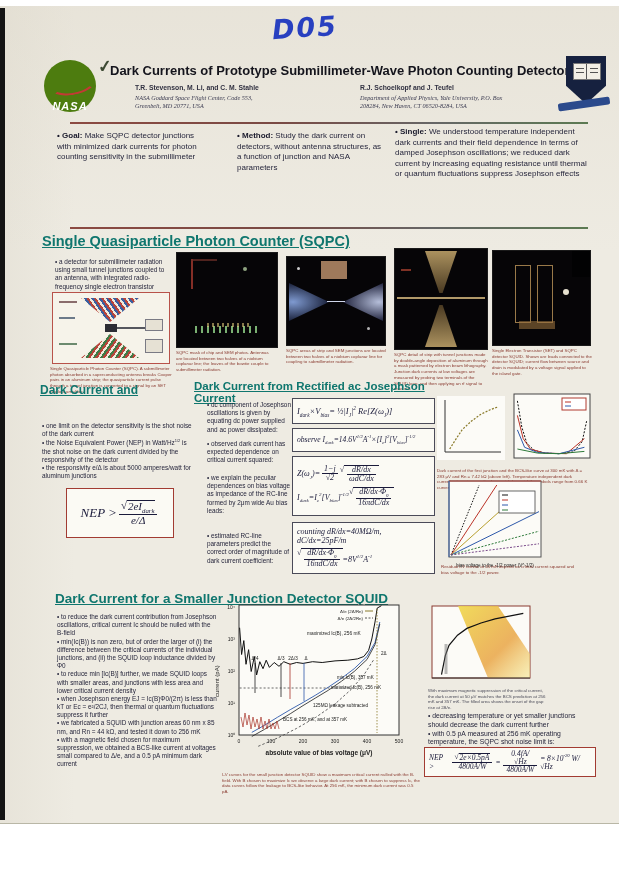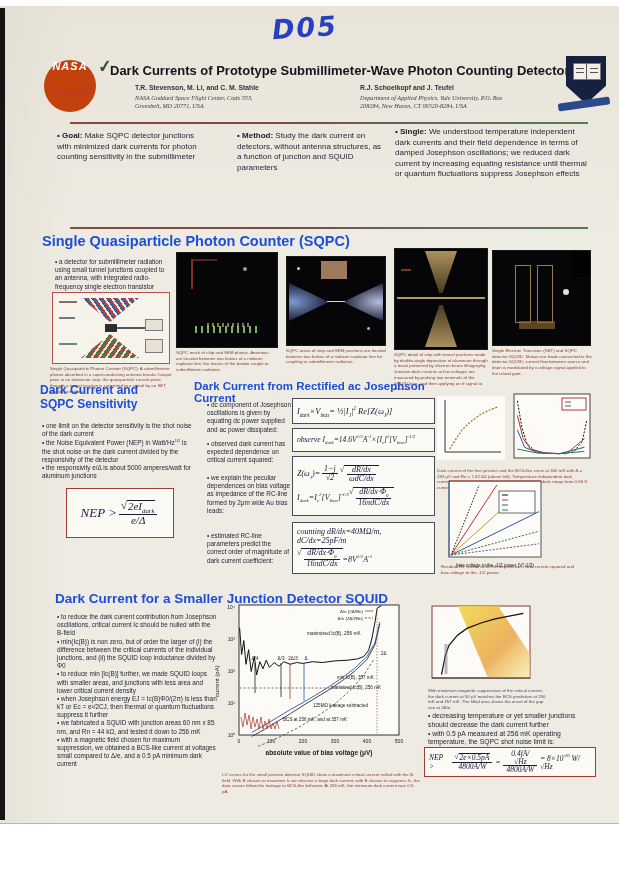--- a/index.html
+++ b/index.html
@@ -18,35 +18,35 @@
 
   .h-title{font-size:13px;font-weight:bold;color:#14141c;}
   .auth{font-size:6.8px;font-weight:bold;color:#303040;}
   .affil{font-family:"Liberation Serif",serif;font-style:italic;font-size:6.2px;
          color:#3a3a50;line-height:1.25;}
 
   .rule{height:2px;background:linear-gradient(90deg,#8c4a42,#7a4a44 40%,#666 70%,#5c7a52);}
   .txt{font-size:8px;line-height:1.32;color:#26263c;}
   .txt b{color:#1a1a2c;}
   .small{font-size:6.4px;line-height:1.28;color:#26263c;}
-  .h2{font-weight:bold;color:#1d4ed8;}
+  .h2{font-weight:bold;color:#0f766e;text-decoration:underline;}
   .cap{font-size:4.4px;line-height:1.3;color:#8a3a30;}
 
   .eq{font-family:"Liberation Serif","DejaVu Serif",serif;font-style:italic;color:#1a1a3a;}
   .eqbox{background:#fbfaf4;border:1px solid #4a4a58;display:flex;align-items:center;
          justify-content:flex-start;padding:2px 4px;box-sizing:border-box;}
   .redbox{border:1.5px solid #a23b32;}
   sub,sup{font-size:.62em;}
   .fr{display:inline-flex;flex-direction:column;text-align:center;vertical-align:middle;line-height:1.05;margin:0 2px;}
   .fr .n{border-bottom:1px solid currentColor;padding:0 2px;}
   .fr .d{padding:0 2px;}
   .sq{display:inline-flex;align-items:flex-start;}
   .sq .rad{border-top:1px solid currentColor;padding:0 1px;}
 
-  .nasa{border-radius:50%;background:#c2410c;display:flex;align-items:flex-start;justify-content:center;position:absolute;}
+  .nasa{border-radius:50%;background:#4d7c0f;display:flex;align-items:flex-end;justify-content:center;position:absolute;}
   .nasa .word{color:#fff;font-weight:bold;font-style:italic;font-size:11px;letter-spacing:1px;}
   .swoosh{position:absolute;border:solid transparent;border-bottom:2px solid #c23a34;
           border-radius:50%;width:44px;height:22px;left:3px;top:8px;transform:rotate(-10deg);}
   .shield{position:absolute;background:#16213f;clip-path:polygon(0 0,100% 0,100% 62%,50% 100%,0 62%);}
   .book{position:absolute;background:#f2efe6;border:1px solid #777;}
   .bookline{position:absolute;background:#555;}
   .banner{position:absolute;background:#2b4a8c;transform:rotate(-8deg);border-radius:2px;}
 
   .micro{position:absolute;background:#060507;overflow:hidden;border:1px solid #1a1a1a;}
   .schem{position:absolute;background:#f6f3ea;border:1px solid #b8524a;overflow:hidden;}
@@ -91,21 +91,21 @@
   </div>
   <div class="banner" style="left:558px;top:100px;width:52px;height:8px;"></div>
 
   <div class="abs rule" style="left:70px;top:122px;width:518px;"></div>
   <div class="abs txt" style="left:57px;top:131px;width:142px;">
     <b>• Goal:</b>
     <span>Make SQPC detector junctions with minimized dark currents for photon counting sensitivity in the submillimeter</span>
   </div>
   <div class="abs txt" style="left:237px;top:131px;width:148px;">
     <b>• Method:</b>
-    <span>Study the dark current on detectors, without antenna structures, as a function of junction and SQUID parameters</span>
+    <span>Study the dark current on detectors, without antenna structures, as a function of junction and NASA parameters</span>
   </div>
   <div class="abs txt" style="left:395px;top:127px;width:192px;">
     <b>• Single:</b>
     <span>We understood temperature independent dark currents and their field dependence in terms of damped Josephson oscillations; we reduced dark current by increasing equating resistance until thermal or quantum fluctuations suppress Josephson effects</span>
   </div>
   <div class="abs rule" style="left:70px;top:227px;width:518px;"></div>
 
   <div class="abs h2" style="left:42px;top:233px;font-size:14.5px;">Single Quasiparticle Photon Counter (SQPC)</div>
   <div class="abs small" style="left:55px;top:258px;width:118px;">• a detector for submillimeter radiation using small tunnel junctions coupled to an antenna, with integrated radio-frequency single electron transistor readout amplifiers</div>
 
@@ -153,21 +153,20 @@
     <div class="abs" style="left:22px;top:14px;width:14px;height:56px;border:1px solid rgba(190,150,90,.8);"></div>
     <div class="abs" style="left:44px;top:14px;width:14px;height:56px;border:1px solid rgba(190,150,90,.8);"></div>
     <div class="abs" style="left:26px;top:70px;width:36px;height:8px;background:rgba(150,110,60,.6);"></div>
     <div class="abs" style="left:70px;top:38px;width:6px;height:6px;border-radius:50%;background:rgba(255,250,230,.9);"></div>
     <div class="abs" style="right:0;top:0;width:18px;height:26px;background:#020203;"></div>
   </div>
   <div class="abs cap" style="left:492px;top:348px;width:100px;">Single Electron Transistor (SET) and SQPC detector SQUID. Shown are leads connected to the detector SQUID; current flow between source and drain is modulated by a voltage signal applied to the island gate.</div>
 
   <div class="abs h2" style="left:40px;top:384px;font-size:12px;line-height:1.15;width:170px;">
     <div>Dark Current and</div>
-    <div>SQPC Sensitivity</div>
   </div>
   <div class="abs small" style="left:42px;top:422px;width:152px;">
     <div>• one limit on the detector sensitivity is the shot noise of the dark current</div>
     <div>• the Noise Equivalent Power (NEP) in Watt/Hz<sup>1/2</sup> is the shot noise on the dark current divided by the responsivity of the detector</div>
     <div>• the responsivity e/Δ is about 5000 amperes/watt for aluminum junctions</div>
   </div>
   <div class="abs eqbox redbox" style="left:66px;top:488px;width:108px;height:50px;justify-content:center;">
     <span class="eq" style="font-size:13px;">NEP &gt;</span>
     <span class="fr eq" style="font-size:11px;">
       <span class="n"><span class="sq">

